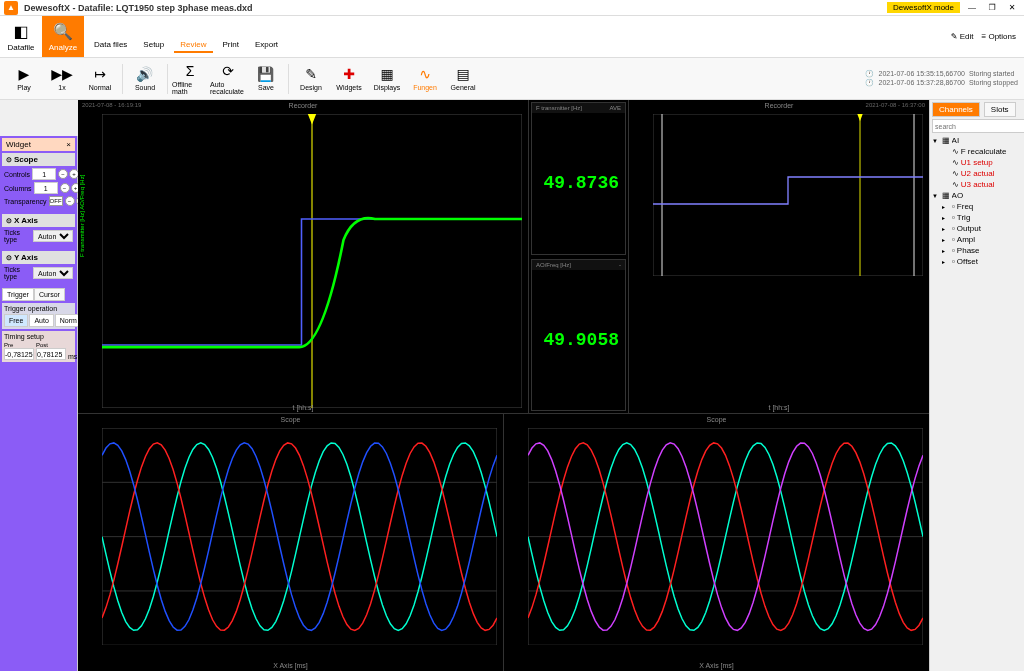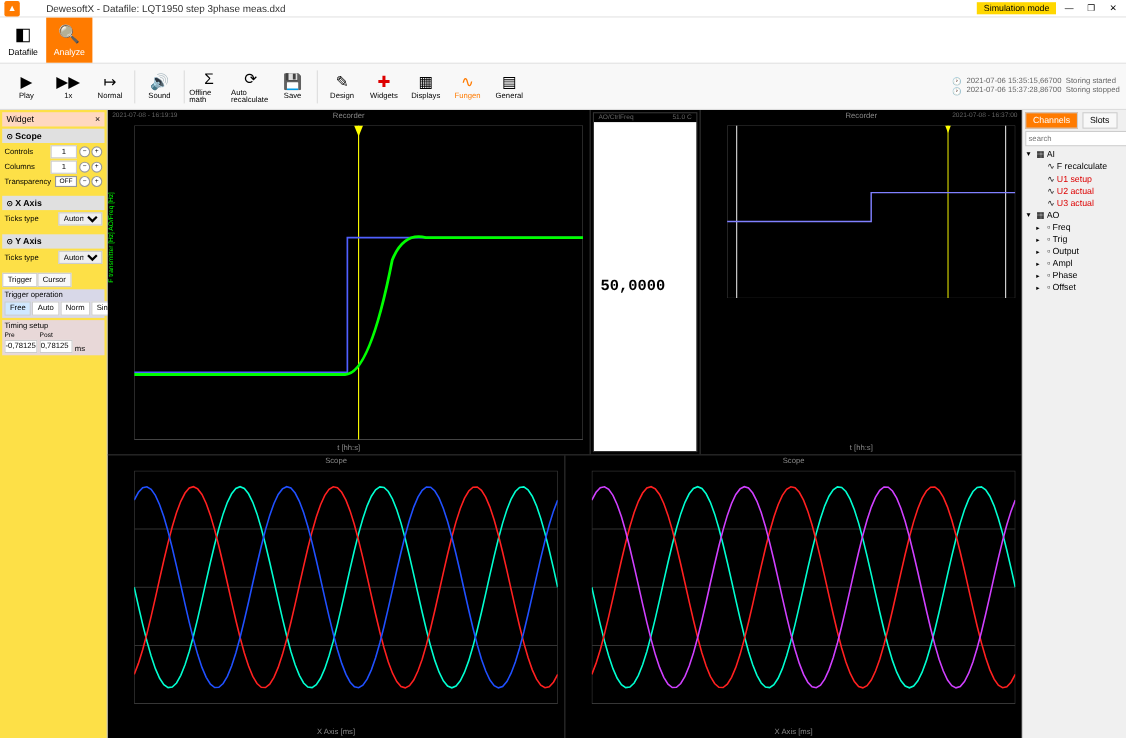--- a/index.html
+++ b/index.html
@@ -1,20 +1,20 @@
 <!DOCTYPE html>
 <html><head>
 <meta charset="utf-8">
 <style>
 * { margin: 0; padding: 0; box-sizing: border-box; font-family: Arial, sans-serif; }
 body { width: 1024px; height: 671px; overflow: hidden; background: #f0f0f0; font-size: 9px; }
 
 .titlebar { height: 16px; background: #fff; display: flex; align-items: center; padding: 0 4px; border-bottom: 1px solid #ddd; }
 .logo { width: 14px; height: 14px; background: #ff7b00; border-radius: 2px; display: flex; align-items: center; justify-content: center; color: #fff; font-weight: bold; font-size: 8px; }
-.title { margin-left: 24px; font-size: 9px; color: #333; }
+.title { margin-left: 6px; font-size: 9px; color: #333; font-weight: bold; }
 .titlebar-right { margin-left: auto; display: flex; gap: 4px; align-items: center; }
 .sim-mode { background: #ffd700; padding: 1px 6px; font-size: 8px; }
 .win-btn { width: 16px; height: 14px; display: flex; align-items: center; justify-content: center; font-size: 8px; cursor: pointer; }
 
 .maintabs { height: 42px; background: #fff; display: flex; border-bottom: 1px solid #ddd; }
 .maintab { width: 42px; display: flex; flex-direction: column; align-items: center; justify-content: center; font-size: 8px; cursor: pointer; gap: 2px; }
 .maintab.active { background: #ff7b00; color: #fff; }
 .maintab-icon { font-size: 16px; }
 .subtabs { display: flex; flex-direction: column; justify-content: flex-end; margin-left: 4px; }
 .subtab-row { display: flex; gap: 4px; padding: 4px 0; }
@@ -26,21 +26,21 @@
 .tool-btn { width: 36px; height: 38px; display: flex; flex-direction: column; align-items: center; justify-content: center; font-size: 7px; cursor: pointer; gap: 2px; }
 .tool-btn.active { color: #ff7b00; }
 .tool-icon { font-size: 14px; }
 .tool-sep { width: 1px; height: 30px; background: #ddd; margin: 0 2px; }
 .toolbar-right { margin-left: auto; display: flex; flex-direction: column; gap: 1px; font-size: 7px; color: #666; }
 .toolbar-right-row { display: flex; gap: 4px; }
 .clock-icon { color: #888; }
 
 .main { display: flex; height: calc(671px - 100px); }
 
-.leftpanel { width: 98px; background: #fde047; border-right: 1px solid #ccc; padding: 2px; }
+.leftpanel { width: 78px; background: #8b5cf6; border-right: 1px solid #ccc; padding: 2px; margin-top: 36px; }
 .widget-tab { background: #ffd8c0; padding: 2px 4px; font-size: 8px; margin-bottom: 2px; display: flex; align-items: center; }
 .widget-tab .close { margin-left: auto; cursor: pointer; }
 .panel-section { margin-bottom: 4px; }
 .panel-hdr { background: #e0e0e0; padding: 2px 4px; font-size: 8px; font-weight: bold; display: flex; align-items: center; cursor: pointer; }
 .panel-hdr .arrow { margin-right: 2px; font-size: 7px; }
 .panel-body { padding: 2px; font-size: 7px; }
 .panel-row { display: flex; align-items: center; margin-bottom: 2px; gap: 2px; }
 .panel-row label { flex: 1; }
 .panel-input { width: 24px; height: 12px; font-size: 7px; border: 1px solid #ccc; text-align: center; }
 .panel-spin { display: flex; gap: 1px; }
@@ -96,35 +96,48 @@
 .tree-label.red { color: #d00; }
 .indent1 { padding-left: 10px; }
 </style>
 </head>
 <body>
 
 <div class="titlebar">
   <div class="logo">▲</div>
   <div class="title">DewesoftX - Datafile: LQT1950 step 3phase meas.dxd</div>
   <div class="titlebar-right">
-    <div class="sim-mode">Simulation mode</div>
+    <div class="sim-mode">DewesoftX mode</div>
     <div class="win-btn">—</div>
     <div class="win-btn">❐</div>
     <div class="win-btn">✕</div>
   </div>
 </div>
 
 <div class="maintabs">
   <div class="maintab">
     <div class="maintab-icon">◧</div>
     <span>Datafile</span>
   </div>
   <div class="maintab active">
     <div class="maintab-icon">🔍</div>
     <span>Analyze</span>
+  </div>
+  <div class="subtabs">
+    <div class="subtab-row">
+      <span class="subtab">Data files</span>
+      <span class="subtab">Setup</span>
+      <span class="subtab active">Review</span>
+      <span class="subtab">Print</span>
+      <span class="subtab">Export</span>
+    </div>
+  </div>
+  <div class="titlebar-right2">
+    <span>✎ <span>Edit</span></span>
+    <span>≡ <span>Options</span></span>
   </div>
 </div>
 
 <div class="toolbar">
   <div class="tool-btn">
       <span class="tool-icon">▶</span>
       <span>Play</span>
     </div>
   <div class="tool-btn">
       <span class="tool-icon">▶▶</span>
@@ -283,25 +296,32 @@
           <line x1="200" y1="0" x2="200" y2="280" stroke="#ffff00" stroke-width="1"></line>
           <polyline points="200,10 196,0 204,0" fill="#ffff00"></polyline>
           <path d="M 0 220 L 190 220 L 190 100 L 400 100" stroke="#5060ff" stroke-width="1.5" fill="none"></path>
           <path d="M 0 222 L 188 222 Q 210 222 230 120 Q 240 95 260 100 L 400 100" stroke="#00ff00" stroke-width="2.5" fill="none"></path>
         </svg>
         <div class="plot-ylabel">F transmitter [Hz]   AO/Freq [Hz]</div>
         <div class="plot-xlabel">t [hh:s]</div>
       </div>
       <div class="digital-col">
         <div class="digital">
-          <div class="digital-sub">
-              <span>AO/CtrlFreq</span>
-              <span style="margin-left:auto">51.0 C</span>
+          <div class="digital-hdr">
+              <span>F transmitter [Hz]</span>
+              <span class="unit">AVE</span>
             </div>
-          <div class="digital-val black">50,0000</div>
+          <div class="digital-val">49.8736</div>
+        </div>
+        <div class="digital">
+          <div class="digital-hdr">
+              <span>AO/Freq [Hz]</span>
+              <span class="unit">-</span>
+            </div>
+          <div class="digital-val">49.9058</div>
         </div>
       </div>
       <div class="recorder2">
         <div class="plot-title">Recorder</div>
         <div class="plot-time right">2021-07-08 - 16:37:00</div>
         <svg class="plot-svg" viewBox="0 0 300 180" preserveAspectRatio="none">
           <rect x="0" y="0" width="300" height="180" fill="none" stroke="#444"></rect>
           <line x1="230" y1="0" x2="230" y2="180" stroke="#ffff00" stroke-width="1"></line>
           <polyline points="230,8 227,0 233,0" fill="#ffff00"></polyline>
           <line x1="10" y1="0" x2="10" y2="180" stroke="#fff"></line>

